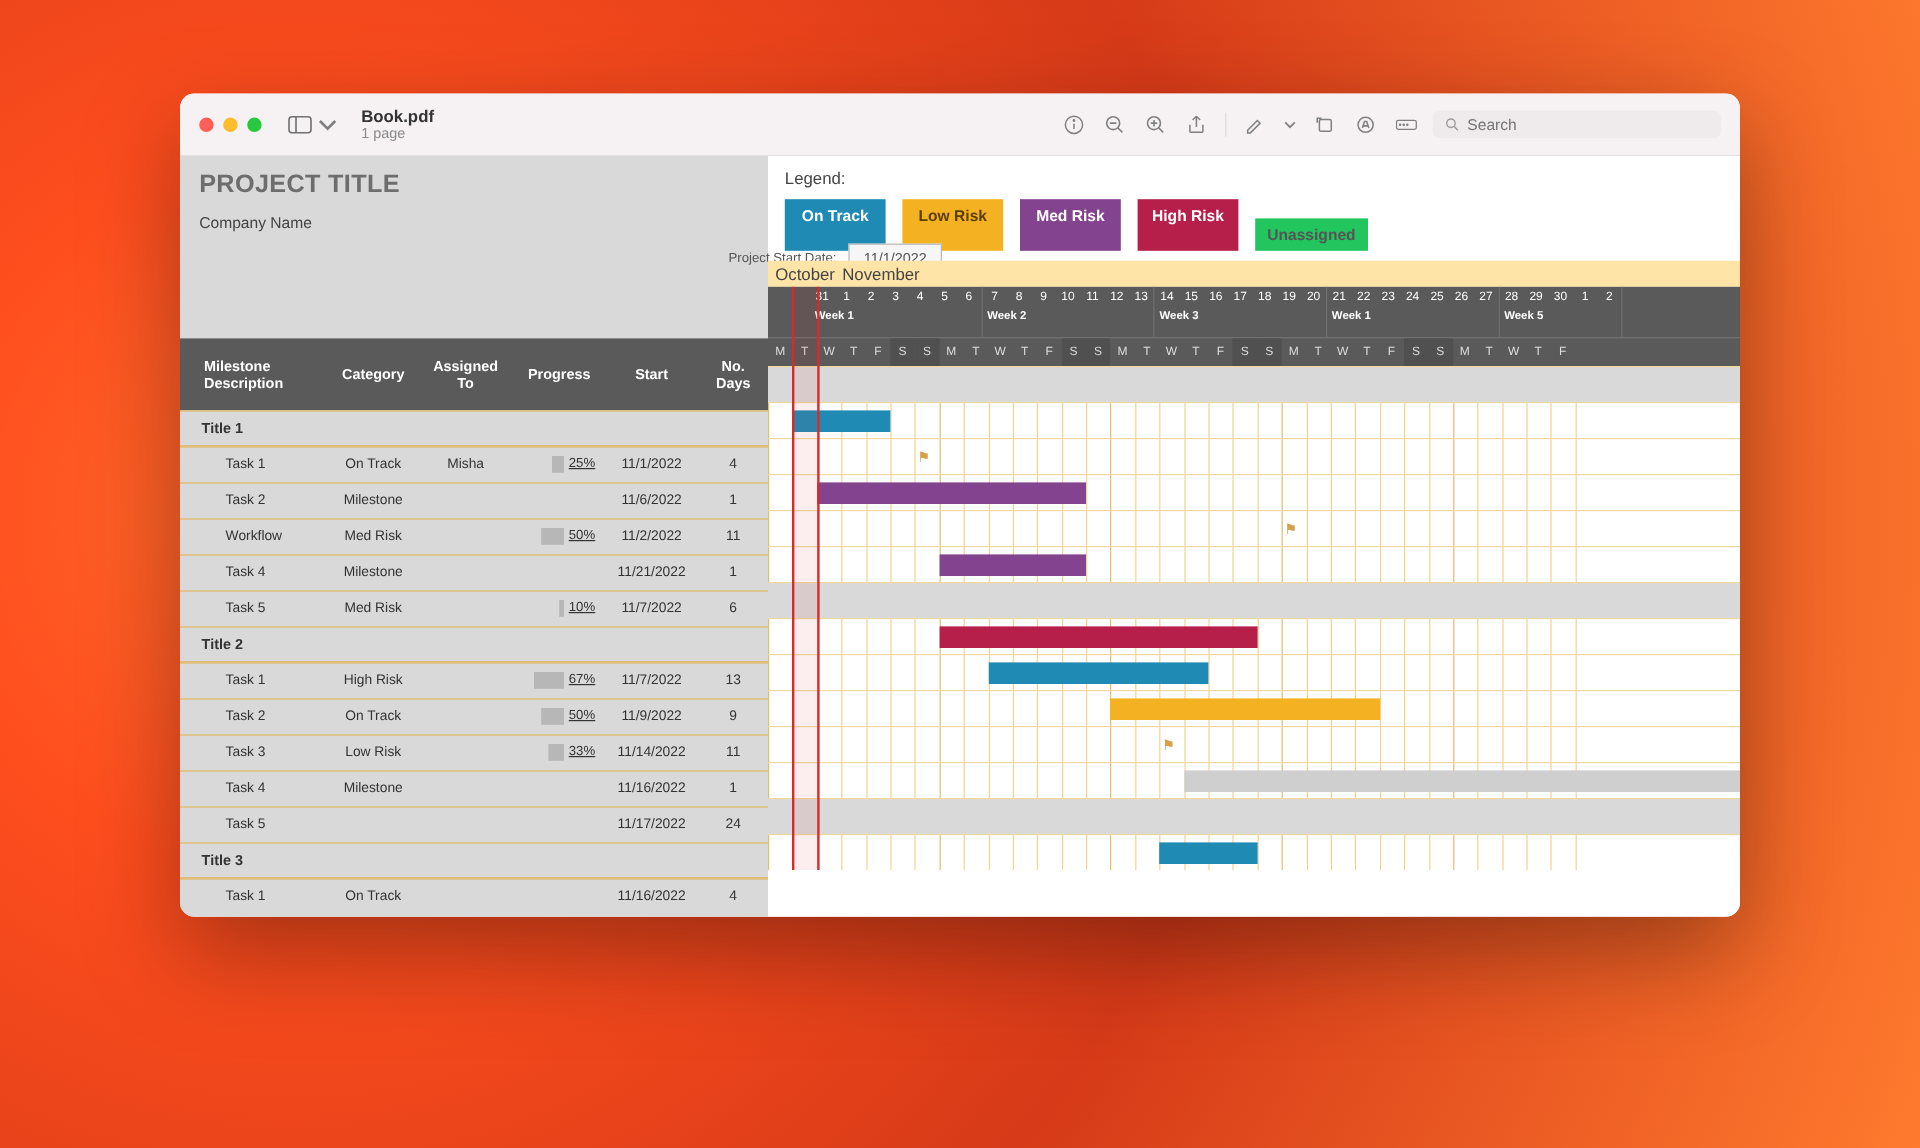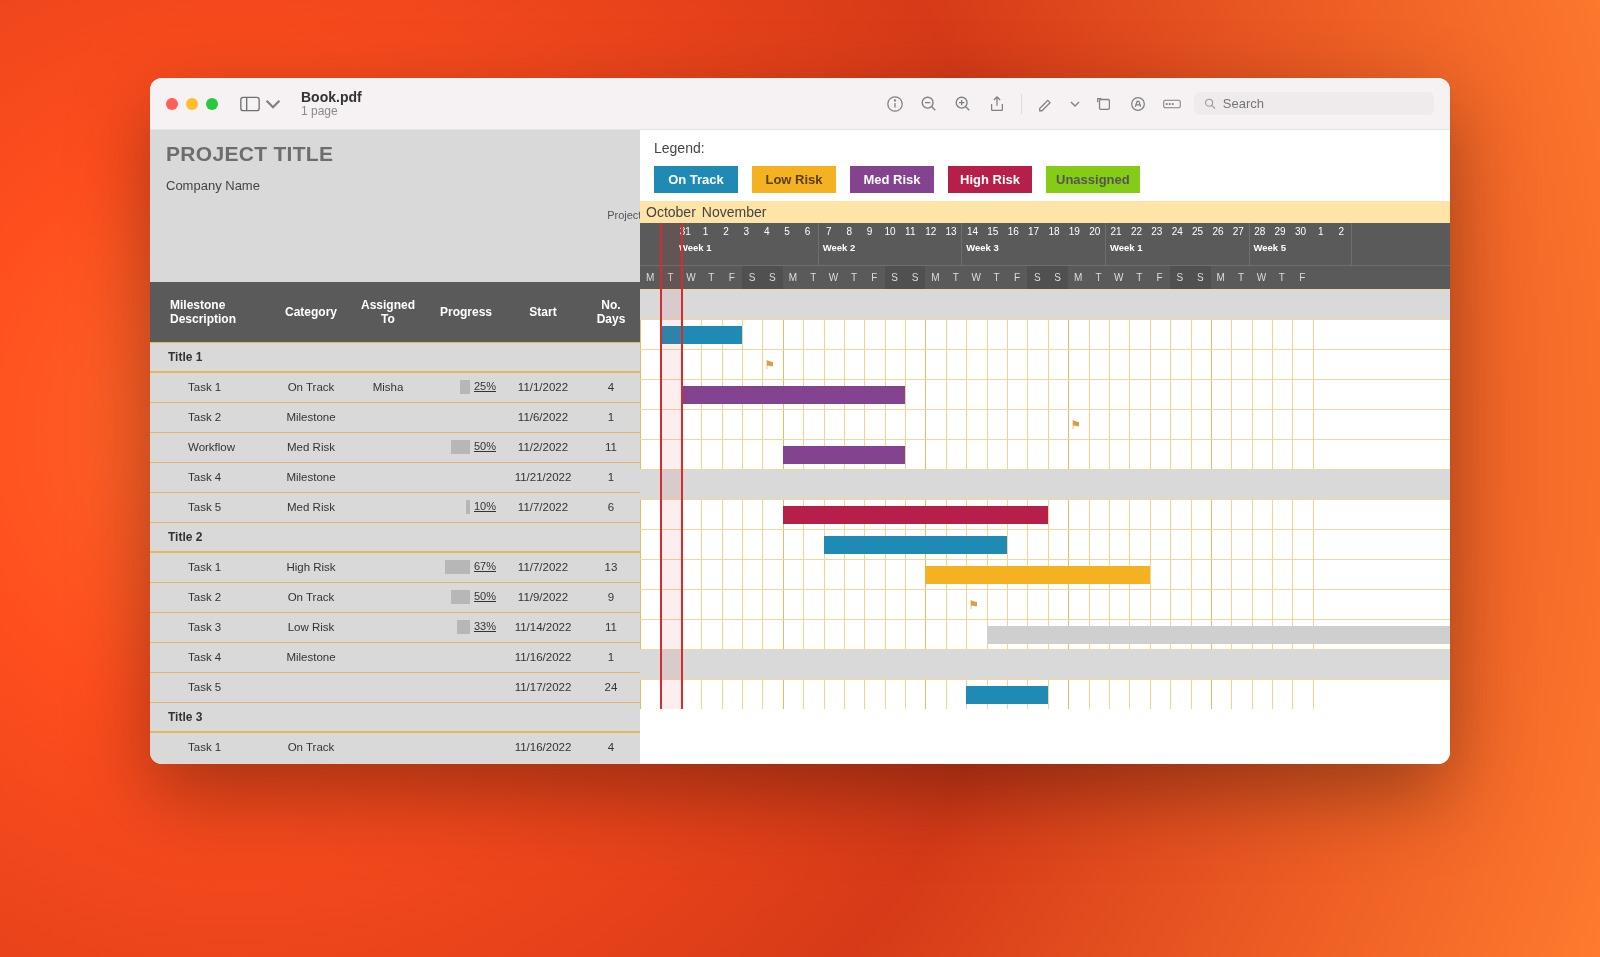--- a/index.html
+++ b/index.html
@@ -67,21 +67,21 @@
 
   
   .legend-bar { padding: 10px 14px 8px 14px; }
   .legend-bar .lbl { font-size: 14px; color: #444; margin-bottom: 10px; }
   .legend-chips { display: flex; gap: 14px; }
   .chip { min-width: 84px; padding: 6px 10px; color: #fff; font-size: 13px; font-weight: 700; text-align: center; }
   .chip.track { background: #1f8bb5; }
   .chip.low   { background: #f4b223; color: #5a3d00; }
   .chip.med   { background: #84438f; }
   .chip.high  { background: #b51f4a; }
-  .chip.unasg { background: #84cc16; color: #555; }
+  .chip.unasg { background: #22c55e; color: #555; margin-top: 16px; }
 
   .cal-wrap { position: relative; flex: 1; overflow: hidden; }
   .cal-months { display:flex; height: 22px; background: #ffe4a8; font-size: 14px; color: #444; align-items:center; }
   .cal-months .m { padding-left: 6px; font-weight: 500; } 
   .cal-dates { height: 42px; background: #5a5a5a; color: #fff; display:flex; font-size: 10px; }
   .cal-dates .wk { position: relative; display:flex; flex-direction: column; border-right: 1px solid #6e6e6e; }
   .cal-dates .wk .nums { display:flex; height: 16px; align-items:center; }
   .cal-dates .wk .nums span { width: 20.39px; text-align:center; }
   .cal-dates .wk .wklbl { font-size: 9.5px; padding: 3px 4px 0 4px; font-weight:600; }
   .grid-col { position:absolute; top:0; bottom:0; width:1px; background:#f3d38d; }

